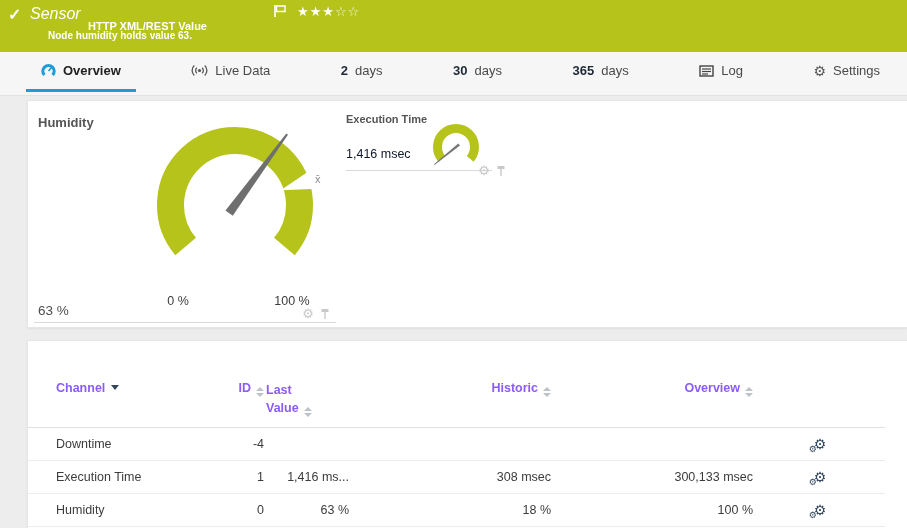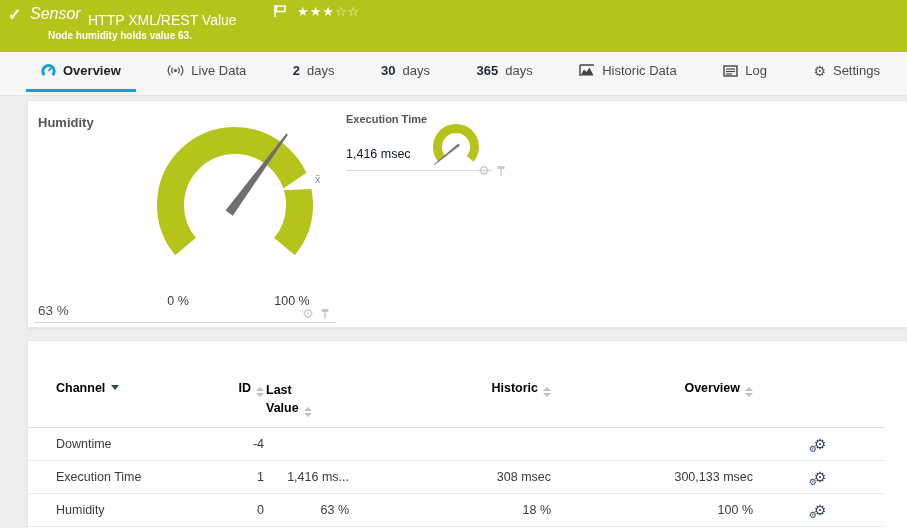--- a/index.html
+++ b/index.html
@@ -3,21 +3,21 @@
 <meta charset="utf-8">
 <style>
   * { margin:0; padding:0; box-sizing:border-box; }
   html,body { width:907px; height:528px; overflow:hidden; background:#ededed;
               font-family:"Liberation Sans", sans-serif; }
 
   
   .topbar { position:relative; width:100%; height:52px; background:#b5c31b; color:#fff; }
   .check  { position:absolute; left:8px; top:5px; font-size:16px; font-weight:bold; }
   .kind   { position:absolute; left:30px; top:5px; font-size:16px; font-style:italic; }
-  .s-title{ position:absolute; left:88px; top:12px; font-size:14px; font-weight:normal; }
+  .s-title{ position:absolute; left:88px; top:20px; font-size:11px; font-weight:bold; }
   .flag   { position:absolute; left:273px; top:4px; }
   .stars  { position:absolute; left:297px; top:4px; font-size:13px; letter-spacing:1px; }
   .stars .empty { opacity:.85; }
   .subtitle{ position:absolute; left:48px; top:30px; font-size:10px; font-weight:bold; }
 
   
   .tabs { display:flex; align-items:flex-start; justify-content:space-between;
           height:44px; padding:0 12px 0 26px; background:#f6f6f6; border-bottom:1px solid #e2e2e2; }
   .tab  { display:flex; align-items:center; gap:7px; height:40px; padding:0 15px;
           font-size:13px; color:#4a4a4a; border-bottom:3px solid transparent; cursor:pointer; }
@@ -52,21 +52,21 @@
   .exe-title { position:absolute; left:0; top:0; font-size:11px; font-weight:bold; color:#555; }
   .exe-val { position:absolute; left:0; top:34px; font-size:12.5px; color:#0f172a; }
   .exe-gauge { position:absolute; left:85px; top:8px; }
   .exe-card .card-icons { right:-14px; bottom:-7px; }
 
   
   .tbl { width:857px; padding-top:40px; font-size:12.5px; color:#3c3c3c; }
   .trow { display:grid; grid-template-columns:208px 30px 85px 202px 202px 130px 1fr;
           align-items:center; }
   .thead { align-items:start; padding-bottom:10px; border-bottom:1px solid #e0e0e0;
-           color:#000000; font-weight:bold; }
+           color:#8b5cf6; font-weight:bold; }
   .tbody-row { height:33px; border-bottom:1px solid #ececec; cursor:pointer; }
   .c-name { padding-left:28px; text-align:left; }
   .c-num  { text-align:right; padding-right:2px; }
   .c-icon { text-align:center; }
   .hdr-cell { cursor:pointer; }
   .lastval-hdr { text-align:left; line-height:1.45; }
   .lastval-hdr .l1 { margin-right:10px; }
   .caret { display:inline-block; width:0; height:0; border-left:4.5px solid transparent;
            border-right:4.5px solid transparent; border-top:5px solid #33475c;
            margin-left:6px; vertical-align:2px; }
@@ -119,27 +119,20 @@
   </div>
   <div class="tab">
     <span class="num">30</span>
     <span>days</span>
   </div>
   <div class="tab">
     <span class="num">365</span>
     <span>days</span>
   </div>
   <div class="tab">
-    <svg width="16" height="13" viewBox="0 0 16 13">
-      <path d="M1 1 H15 M1 1 V12" fill="none" stroke="#444" stroke-width="1.4"></path>
-      <path d="M1.5 11.5 L5 5.5 L7.5 8 L10.5 3.5 L14.5 11.5 Z" fill="#444"></path>
-    </svg>
-    <span>Historic Data</span>
-  </div>
-  <div class="tab">
     <svg width="15" height="12" viewBox="0 0 15 12">
       <rect x="1" y="1" width="13" height="10" fill="none" stroke="#444" stroke-width="1.4"></rect>
       <line x1="3" y1="4" x2="12" y2="4" stroke="#444" stroke-width="1.2"></line>
       <line x1="3" y1="6.5" x2="12" y2="6.5" stroke="#444" stroke-width="1.2"></line>
       <line x1="3" y1="9" x2="9" y2="9" stroke="#444" stroke-width="1.2"></line>
     </svg>
     <span>Log</span>
   </div>
   <div class="tab">
     <span class="gear-glyph">⚙</span>

